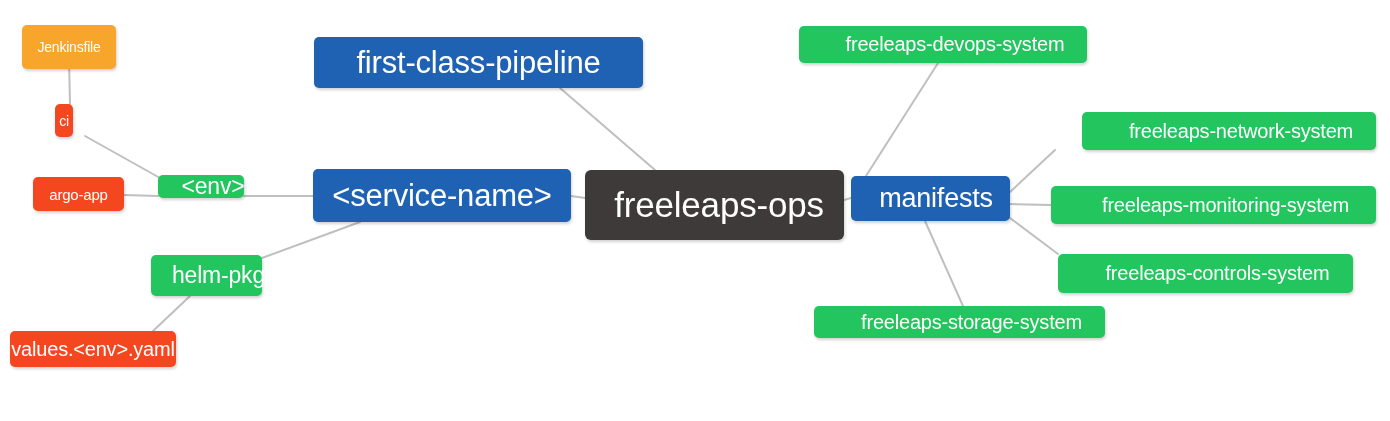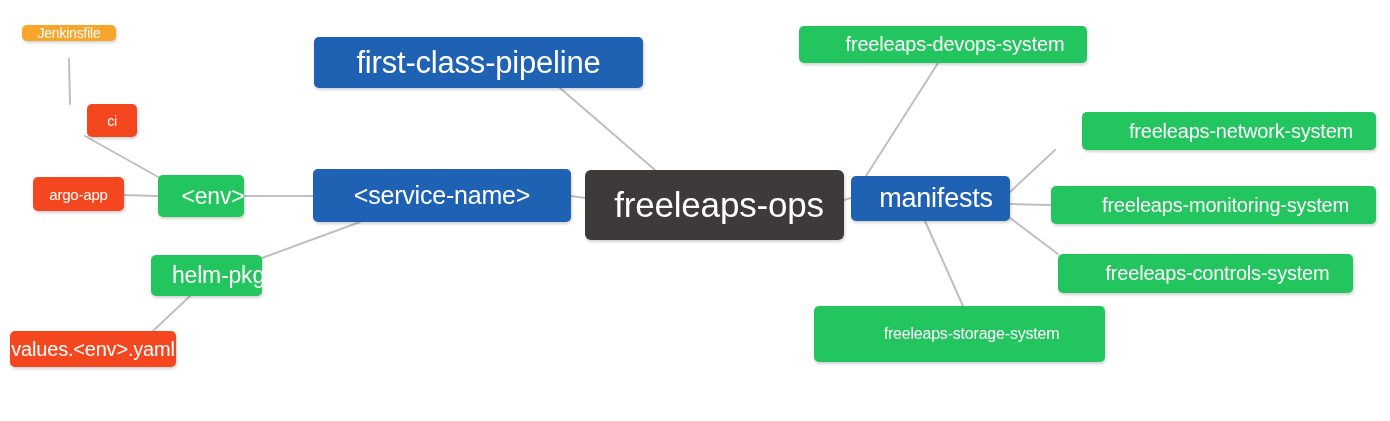--- a/index.html
+++ b/index.html
@@ -60,29 +60,29 @@
       <line x1="571" y1="196" x2="585" y2="198" stroke="#bfbfbf" stroke-width="2" stroke-linecap="round"></line>
       <line x1="560" y1="88" x2="655" y2="170" stroke="#bfbfbf" stroke-width="2" stroke-linecap="round"></line>
       <line x1="844" y1="200" x2="851" y2="198" stroke="#bfbfbf" stroke-width="2" stroke-linecap="round"></line>
       <line x1="866" y1="176" x2="938" y2="63" stroke="#bfbfbf" stroke-width="2" stroke-linecap="round"></line>
       <line x1="1010" y1="192" x2="1055" y2="150" stroke="#bfbfbf" stroke-width="2" stroke-linecap="round"></line>
       <line x1="1010" y1="204" x2="1051" y2="205" stroke="#bfbfbf" stroke-width="2" stroke-linecap="round"></line>
       <line x1="1010" y1="218" x2="1058" y2="254" stroke="#bfbfbf" stroke-width="2" stroke-linecap="round"></line>
       <line x1="925" y1="221" x2="963" y2="306" stroke="#bfbfbf" stroke-width="2" stroke-linecap="round"></line>
     </svg>
   <div id="nodes">
-      <div class="node n-orange" style="left: 22px; top: 25px; width: 94px; height: 16px; font-size: 14px;">Jenkinsfile</div>
-      <div class="node n-red" style="left: 55px; top: 104px; width: 50px; height: 33px; font-size: 14px; margin-left: 32px;">ci</div>
+      <div class="node n-orange" style="left: 22px; top: 25px; width: 94px; height: 44px; font-size: 14px;">Jenkinsfile</div>
+      <div class="node n-red" style="left: 55px; top: 104px; width: 18px; height: 33px; font-size: 14px;">ci</div>
       <div class="node n-red" style="left: 33px; top: 177px; width: 91px; height: 34px; font-size: 15px;">argo-app</div>
-      <div class="node n-green" style="left: 158px; top: 175px; width: 86px; height: 42px; font-size: 23px;">&lt;env&gt;</div>
+      <div class="node n-green" style="left: 158px; top: 175px; width: 86px; height: 23px; font-size: 23px;">&lt;env&gt;</div>
       <div class="node n-green" style="left: 151px; top: 255px; width: 111px; height: 41px; font-size: 23px;">helm-pkg</div>
       <div class="node n-red" style="left: 10px; top: 331px; width: 166px; height: 36px; font-size: 20px;">values.&lt;env&gt;.yaml</div>
       <div class="node n-blue" style="left: 314px; top: 37px; width: 329px; height: 51px; font-size: 31px;">first-class-pipeline</div>
-      <div class="node n-blue" style="left: 313px; top: 169px; width: 258px; height: 53px; font-size: 25px;">&lt;service-name&gt;</div>
+      <div class="node n-blue" style="left: 313px; top: 169px; width: 258px; height: 53px; font-size: 31px;">&lt;service-name&gt;</div>
       <div class="node n-root" style="left: 585px; top: 170px; width: 259px; height: 70px; font-size: 35px;">freeleaps-ops</div>
       <div class="node n-blue" style="left: 851px; top: 176px; width: 159px; height: 45px; font-size: 27px; padding-left: 11px;">manifests</div>
       <div class="node n-green" style="left: 799px; top: 26px; width: 288px; height: 37px; font-size: 20px;">freeleaps-devops-system</div>
       <div class="node n-green" style="left: 1055px; top: 112px; width: 294px; height: 38px; font-size: 20px; margin-left: 27px;">freeleaps-network-system</div>
       <div class="node n-green" style="left: 1051px; top: 186px; width: 325px; height: 38px; font-size: 20px;">freeleaps-monitoring-system</div>
       <div class="node n-green" style="left: 1058px; top: 254px; width: 295px; height: 39px; font-size: 20px;">freeleaps-controls-system</div>
-      <div class="node n-green" style="left: 814px; top: 306px; width: 291px; height: 56px; font-size: 16px; text-align: center;">freeleaps-storage-system</div>
+      <div class="node n-green" style="left: 814px; top: 306px; width: 291px; height: 32px; font-size: 20px; text-align: center;">freeleaps-storage-system</div>
     </div>
 </div>
 
 </body></html>

